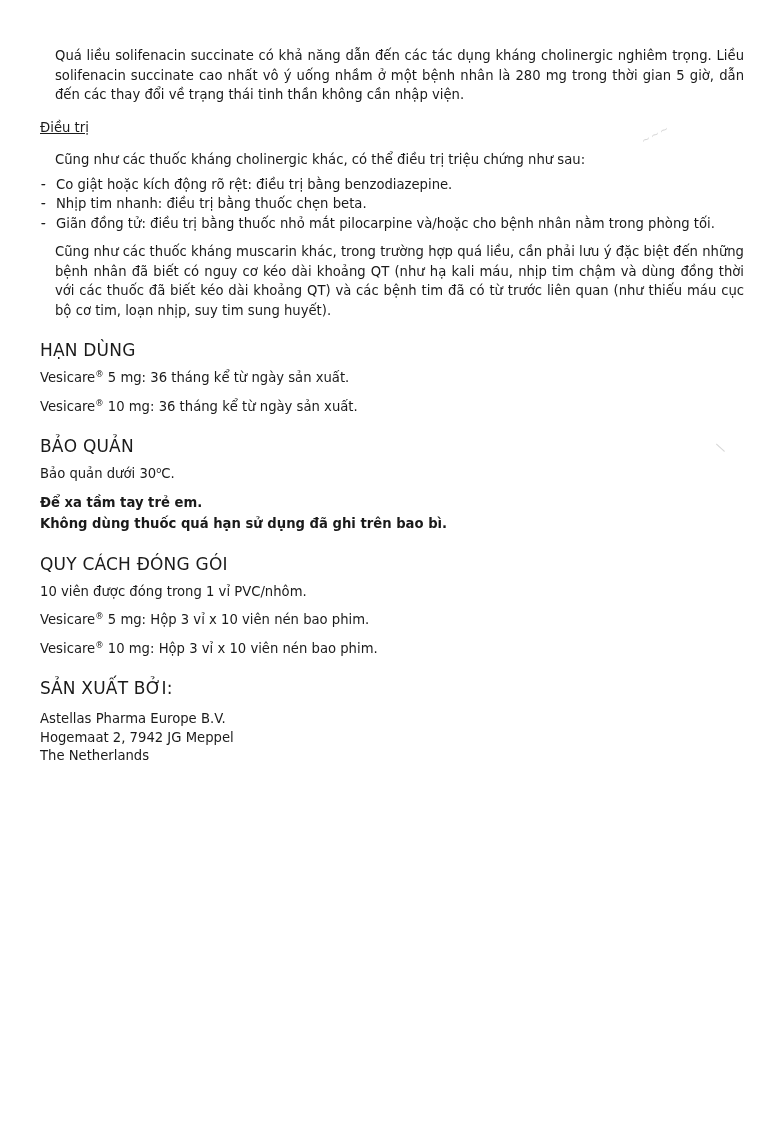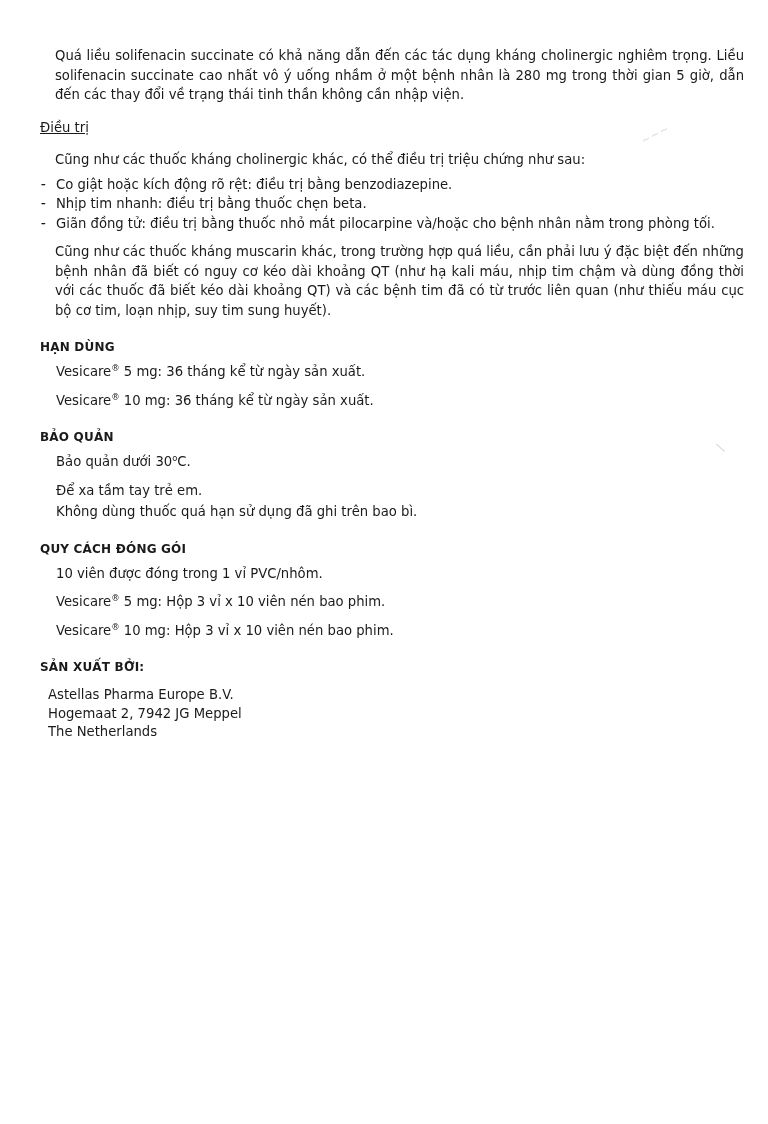--- a/index.html
+++ b/index.html
@@ -58,47 +58,47 @@
     position: relative;
     text-align: justify;
     margin-bottom: 0px;
   }
   ul.dashlist li .dash {
     position: absolute;
     left: 1px;
     top: 0;
   }
   h2.section {
-    font-size: 12px;
-    font-weight: bold;
+    font-size: 17px;
+    font-weight: normal;
     margin: 20px 0 8px 0;
     letter-spacing: 0.2px;
   }
   .line {
     font-size: 13.2px;
     line-height: 19.5px;
-    margin: 0 0 9px 16px;
+    margin: 0 0 9px 0;
   }
   .line.bold {
-    font-weight: normal;
+    font-weight: bold;
   }
   .line.nogap {
     margin-bottom: 2px;
   }
   sup {
     font-size: 8.4px;
     vertical-align: super;
     line-height: 0;
   }
   .addr {
     font-size: 13.2px;
     line-height: 17.5px;
     margin: 0;
   }
-  .addr div { margin: 0 0 1px 8px; }
+  .addr div { margin: 0 0 1px 0; }
   .mt-small { margin-top: 12px; }
   
   .artifact {
     position: absolute;
     color: rgba(120,120,120,0.30);
     font-size: 11px;
     font-family: "DejaVu Serif", serif;
     pointer-events: none;
   }
   .artifact.a1 {

